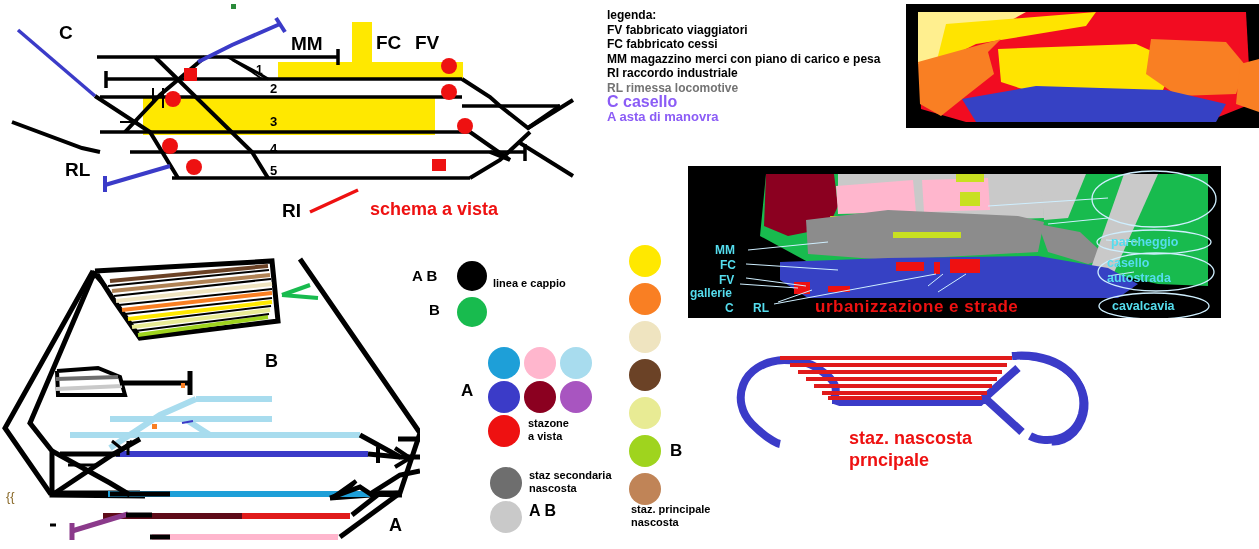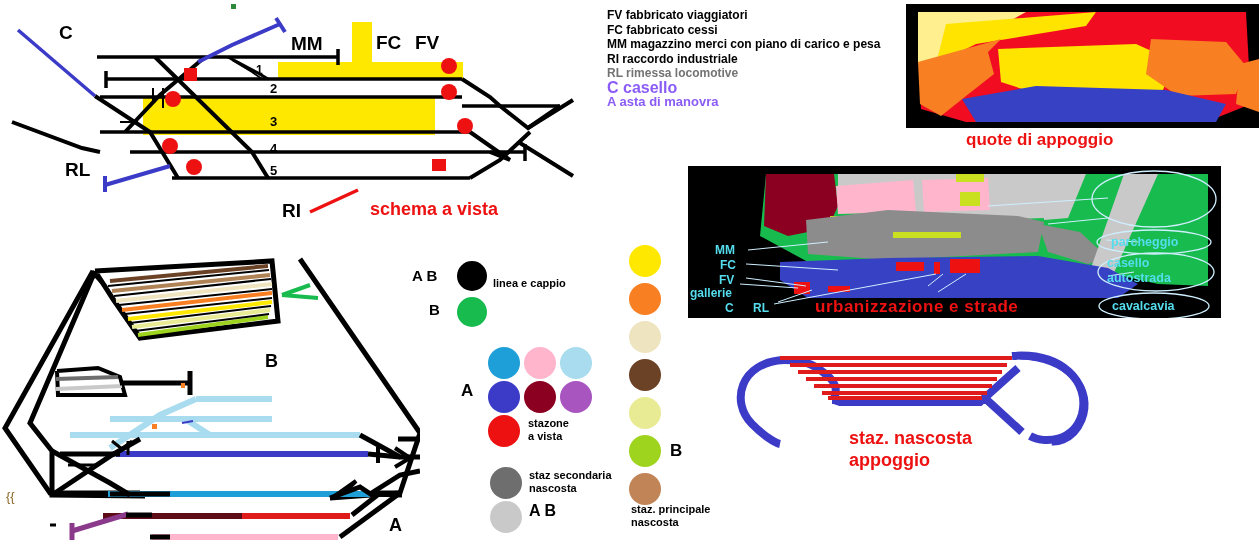--- a/index.html
+++ b/index.html
@@ -86,20 +86,21 @@
   <div class="abs lbl" style="left:256px;top:63px;font-size:12px;">1</div>
   <div class="abs lbl" style="left:270px;top:81px;font-size:13px;">2</div>
   <div class="abs lbl" style="left:270px;top:114px;font-size:13px;">3</div>
   <div class="abs lbl" style="left:270px;top:141px;font-size:13px;">4</div>
   <div class="abs lbl" style="left:270px;top:163px;font-size:13px;">5</div>
 
   <div class="abs redlbl" style="left:370px;top:199px;font-size:18px;">schema a vista</div>
 </div>
 
 <div class="abs" style="left:607px;top:8px;width:290px;height:130px;">
+  <div style="font-size:12px;font-weight:bold;color:#000;line-height:14.5px;">legenda:</div>
   <div style="font-size:12px;font-weight:bold;color:#000;line-height:14.5px;">FV fabbricato viaggiatori</div>
   <div style="font-size:12px;font-weight:bold;color:#000;line-height:14.5px;">FC fabbricato cessi</div>
   <div style="font-size:12px;font-weight:bold;color:#000;line-height:14.5px;">MM magazzino merci con piano di carico e pesa</div>
   <div style="font-size:12px;font-weight:bold;color:#000;line-height:14.5px;">RI raccordo industriale</div>
   <div style="font-size:12px;font-weight:bold;color:#737373;line-height:14.5px;">RL rimessa locomotive</div>
   <div style="font-size:16px;font-weight:bold;color:#8b5cf6;line-height:14.5px;">C casello</div>
   <div style="font-size:13px;font-weight:bold;color:#8b5cf6;line-height:14.5px;">A asta di manovra</div>
 </div>
 
 <div class="abs" style="left:906px;top:4px;width:353px;height:124px;">
@@ -107,21 +108,20 @@
     <rect x="0" y="0" width="353" height="124" fill="#000000"></rect>
     <path d="M12,8 L340,8 L345,100 L300,118 L60,118 L15,105 Z" fill="#f20c21"></path>
     <path d="M12,8 L120,8 L80,30 L30,55 L12,60 Z" fill="#ffef8f"></path>
     <path d="M40,20 L190,8 L180,22 L70,40 L30,60 Z" fill="#ffe400"></path>
     <path d="M12,58 L95,35 L82,48 L88,70 L60,92 L35,112 L14,100 Z" fill="#f97f23"></path>
     <path d="M92,45 L230,40 L270,58 L255,90 L150,96 L95,78 Z" fill="#ffe400"></path>
     <path d="M245,35 L320,38 L340,62 L330,90 L272,92 L240,70 Z" fill="#f97f23"></path>
     <path d="M334,60 L353,55 L353,108 L330,100 Z" fill="#f97f23"></path>
     <path d="M56,95 L130,82 L260,86 L320,100 L310,118 L70,118 Z" fill="#3641c4"></path>
   </svg>
-  <div class="abs redlbl" style="left:60px;top:126px;font-size:17px;">quote di appoggio</div>
 </div>
 
 <div class="abs" style="left:688px;top:166px;width:533px;height:152px;">
   <svg width="533" height="152" viewBox="0 0 533 152">
     <rect x="0" y="0" width="533" height="152" fill="#000000"></rect>
 
     <path d="M78,8 L520,8 L520,120 L470,118 L390,100 L200,100 L120,96 L72,70 Z" fill="#18bb4e"></path>
 
     <path d="M78,8 L146,8 L150,40 L140,62 L100,70 L76,60 Z" fill="#8b0020"></path>
 
@@ -203,21 +203,21 @@
 
     <line x1="58" y1="26" x2="290" y2="26" stroke="#e01b1b" stroke-width="4"></line>
     <line x1="68" y1="33" x2="285" y2="33" stroke="#e01b1b" stroke-width="4"></line>
     <line x1="76" y1="40" x2="280" y2="40" stroke="#e01b1b" stroke-width="4"></line>
     <line x1="84" y1="47" x2="275" y2="47" stroke="#e01b1b" stroke-width="4"></line>
     <line x1="92" y1="54" x2="270" y2="54" stroke="#e01b1b" stroke-width="4"></line>
     <line x1="100" y1="61" x2="265" y2="61" stroke="#e01b1b" stroke-width="4"></line>
     <line x1="106" y1="66" x2="260" y2="66" stroke="#e01b1b" stroke-width="4"></line>
   </svg>
   <div class="abs redlbl" style="left:127px;top:96px;font-size:18px;">staz. nascosta</div>
-  <div class="abs redlbl" style="left:127px;top:118px;font-size:18px;">appoggio</div>
+  <div class="abs redlbl" style="left:127px;top:118px;font-size:18px;">prncipale</div>
 </div>
 
 <div class="abs" style="left:0;top:243px;width:420px;height:306px;">
   <svg width="420" height="306" viewBox="0 0 420 306">
 
     <polyline points="93,28 5,185 50,250 140,250" fill="none" stroke="#000" stroke-width="5"></polyline>
     <polyline points="300,16 420,190 400,250 330,255" fill="none" stroke="#000" stroke-width="5"></polyline>
     <polyline points="95,28 30,180 52,208 52,252 145,253" fill="none" stroke="#000" stroke-width="5"></polyline>
 
     <g>

